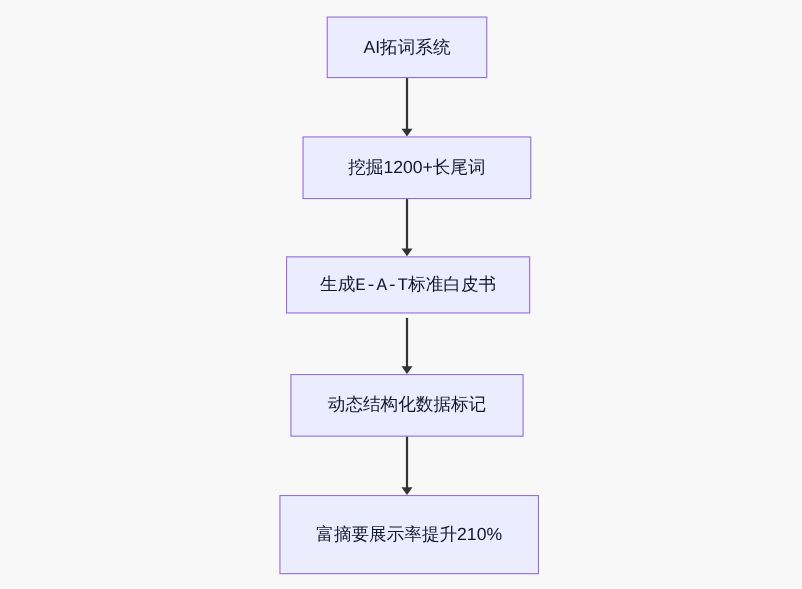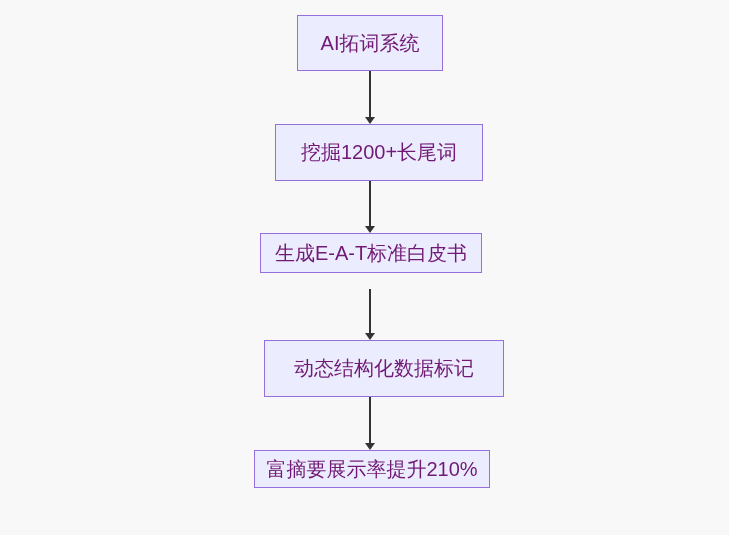--- a/index.html
+++ b/index.html
@@ -12,33 +12,33 @@
     width: 729px;
     height: 535px;
     background: #f8f8f8;
     overflow: hidden;
   }
   .flow-node {
     position: absolute;
     box-sizing: border-box;
     background: #ececff;
     border: 1.5px solid #9370db;
-    color: #701a75;
-    font-size: 20px;
+    color: #0f172a;
+    font-size: 16px;
     display: flex;
     align-items: center;
     justify-content: center;
     text-align: center;
     white-space: nowrap;
   }
   .flow-node.n1 { left: 297px; top: 15px;  width: 146px; height: 56px; }
   .flow-node.n2 { left: 275px; top: 124px; width: 208px; height: 57px; }
-  .flow-node.n3 { left: 260px; top: 233px; width: 222px; height: 40px; }
-  .flow-node.n4 { left: 264px; top: 340px; width: 240px; height: 57px; }
-  .flow-node.n5 { left: 254px; top: 450px; width: 236px; height: 38px; justify-content: center; }
+  .flow-node.n3 { left: 260px; top: 233px; width: 222px; height: 52px; font-family: Liberation Mono, monospace; }
+  .flow-node.n4 { left: 264px; top: 340px; width: 212px; height: 57px; }
+  .flow-node.n5 { left: 254px; top: 450px; width: 236px; height: 72px; justify-content: center; }
 
   .flow-arrow {
     position: absolute;
     left: 364px;           
     width: 12px;
   }
   .flow-arrow .shaft {
     position: absolute;
     left: 5px;
     top: 0;

